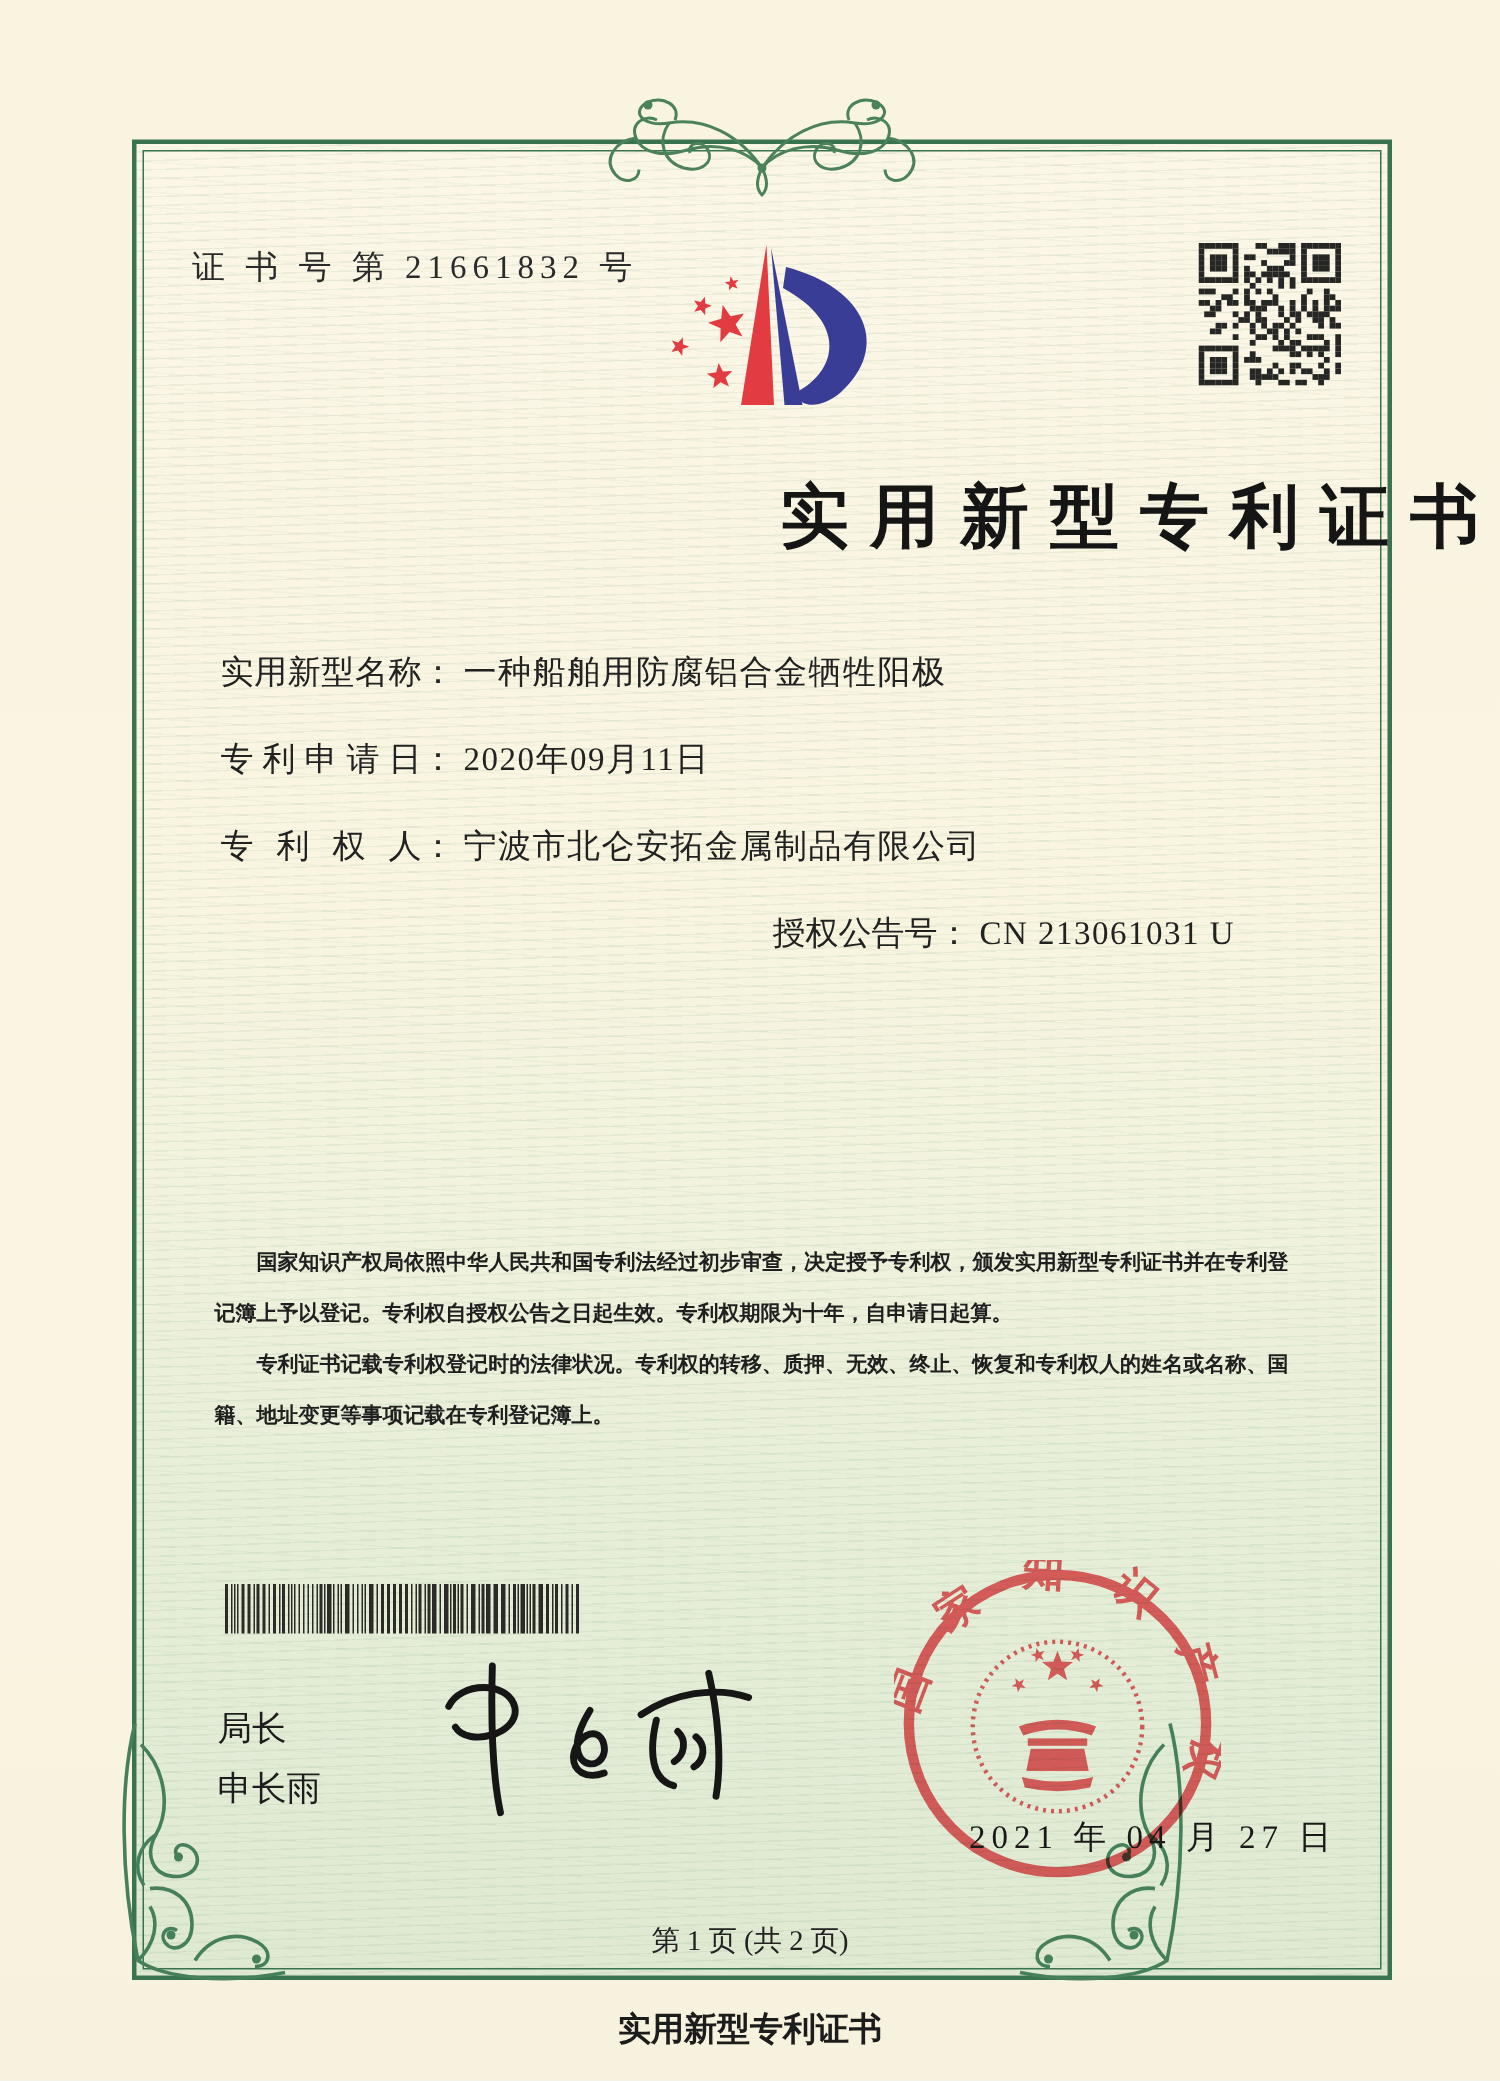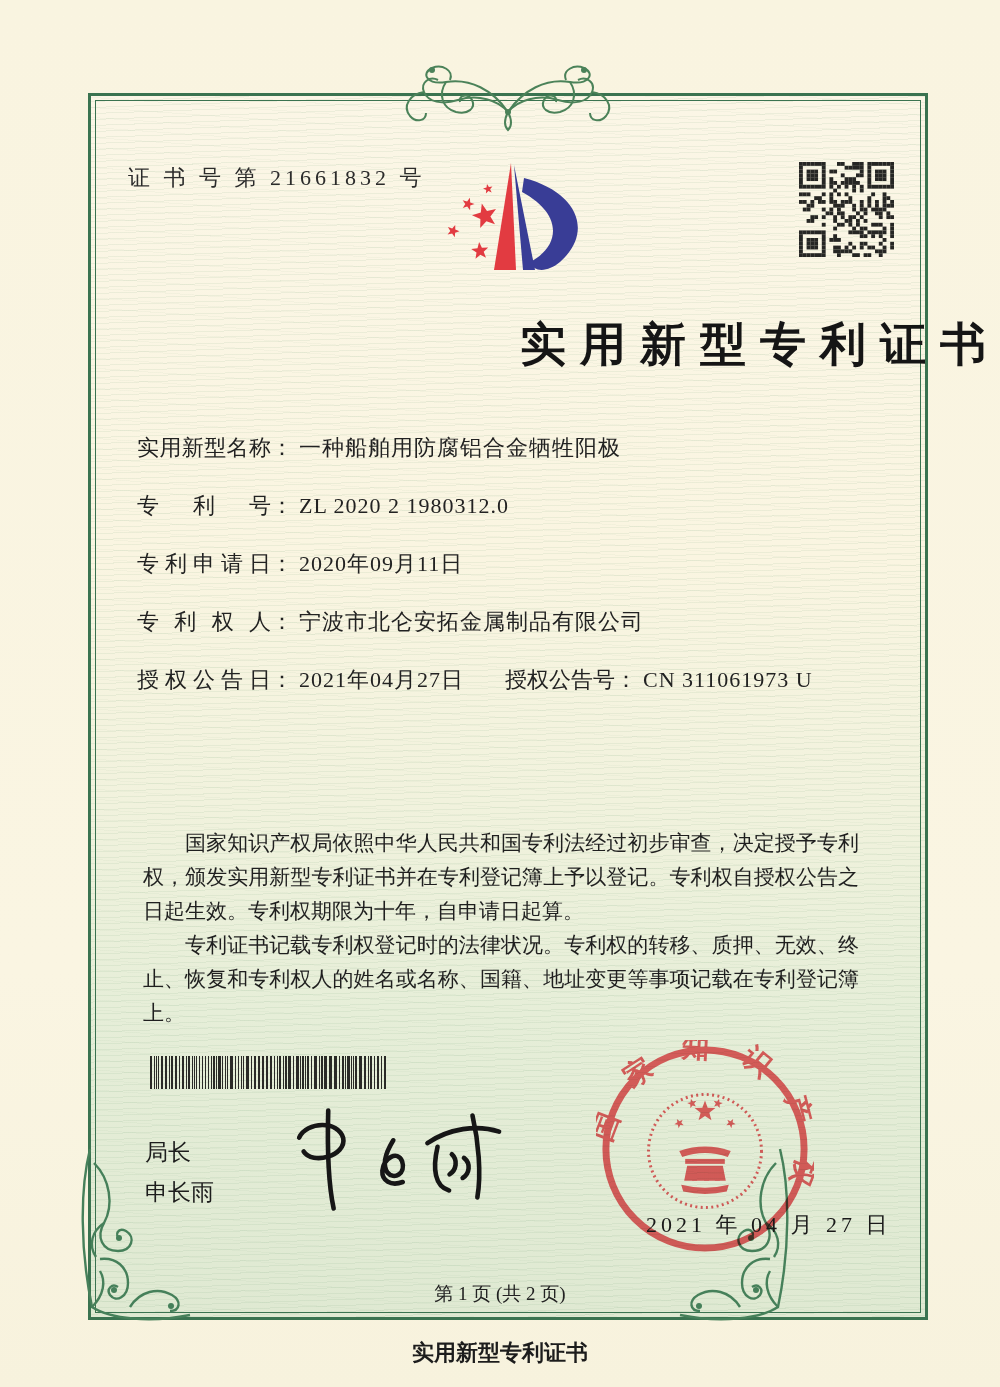--- a/index.html
+++ b/index.html
@@ -19,27 +19,27 @@
     background:
       repeating-linear-gradient(178deg, rgba(255,255,255,0) 0 5px, rgba(104,156,112,0.10) 5px 6px),
       repeating-linear-gradient(184deg, rgba(255,255,255,0) 0 9px, rgba(104,156,112,0.05) 9px 10px),
       linear-gradient(180deg,#fbf6e6 0%,#faf5e1 38%,#f1f2dd 58%,#e6eed8 75%,#dfe9d2 100%);
   }
   .frame::before{content:'';position:absolute;inset:4px;border:1px solid #3a7350;pointer-events:none;}
   .abs{position:absolute;}
   .cert-no{left:128px;top:163px;font-size:22px;letter-spacing:4px;color:#2b2b2b;}
   .title{left:0;top:314px;width:1000px;text-align:right;font-size:46px;font-weight:700;
          letter-spacing:14px;color:#151515;}
-  .fields{left:137px;top:433px;width:720px;color:#222;}
+  .fields{left:147px;top:433px;width:720px;color:#222;}
   .frow{height:58px;font-size:22px;white-space:nowrap;}
   .flabel{display:inline-block;width:134px;text-align:justify;text-align-last:justify;}
   .fvalue{margin-left:6px;letter-spacing:1px;}
   .grant-right{position:absolute;left:368px;top:0;}
-  .paras{left:143px;top:826px;width:716px;font-size:21px;line-height:34px;color:#1f1f1f;
-         text-align:justify;}
+  .paras{left:143px;top:826px;width:716px;font-size:14px;line-height:34px;color:#1f1f1f;
+         text-align:justify;font-weight:bold;}
   .paras p{margin:0;text-indent:2em;}
   .barcode{left:150px;top:1056px;width:248px;height:33px;font-size:0;}
   .barcode span{display:inline-block;height:33px;background:#2a2a27;vertical-align:top;}
   .director{left:145px;top:1133px;font-size:23px;color:#1d1d1d;line-height:40px;}
   .signature{left:278px;top:1100px;}
   .seal{left:596px;top:1040px;mix-blend-mode:multiply;opacity:.93;}
   .seal-date{left:612px;top:1210px;font-size:22px;letter-spacing:4px;color:#191919;margin-left:34px;}
   .page-num{left:0;top:1281px;width:1000px;text-align:center;font-size:19px;color:#222;}
   .back-note{left:0;top:1338px;width:1000px;text-align:center;font-size:22px;font-weight:600;color:#1c1c1c;}
   .logo{left:428px;top:158px;}
@@ -403,31 +403,27 @@
       <rect x="79.80" y="91.20" width="3.85" height="3.85" fill="#262624"></rect>
     </svg>
 
   <div class="abs title">实用新型专利证书</div>
 
   <div class="abs fields">
     <div class="frow">
       <span class="flabel">实用新型名称</span><span>：</span><span class="fvalue">一种船舶用防腐铝合金牺牲阳极</span>
     </div>
     <div class="frow">
-      <span class="flabel">专利号</span><span>：</span><span class="fvalue">ZL 2020 2 1980312.0</span>
-    </div>
-    <div class="frow">
       <span class="flabel">专利申请日</span><span>：</span><span class="fvalue">2020年09月11日</span>
     </div>
     <div class="frow">
       <span class="flabel">专利权人</span><span>：</span><span class="fvalue">宁波市北仑安拓金属制品有限公司</span>
     </div>
     <div class="frow" style="position:relative">
-      <span><span class="flabel">授权公告日</span><span>：</span><span class="fvalue">2021年04月27日</span></span>
-      <span class="grant-right"><span>授权公告号</span><span>：</span><span class="fvalue">CN 311061973 U</span></span>
+      <span class="grant-right"><span>授权公告号</span><span>：</span><span class="fvalue">CN 213061031 U</span></span>
     </div>
   </div>
 
   <div class="abs paras">
     <p>国家知识产权局依照中华人民共和国专利法经过初步审查，决定授予专利权，颁发实用新型专利证书并在专利登记簿上予以登记。专利权自授权公告之日起生效。专利权期限为十年，自申请日起算。</p>
     <p>专利证书记载专利权登记时的法律状况。专利权的转移、质押、无效、终止、恢复和专利权人的姓名或名称、国籍、地址变更等事项记载在专利登记簿上。</p>
   </div>
 
   <div class="abs barcode" id="barcode"><span style="width: 2px; margin-right: 2px;"></span><span style="width: 1px; margin-right: 1px;"></span><span style="width: 1px; margin-right: 1px;"></span><span style="width: 1px; margin-right: 2px;"></span><span style="width: 2px; margin-right: 2px;"></span><span style="width: 2px; margin-right: 2px;"></span><span style="width: 1px; margin-right: 1px;"></span><span style="width: 2px; margin-right: 2px;"></span><span style="width: 2px; margin-right: 2px;"></span><span style="width: 1px; margin-right: 2px;"></span><span style="width: 2px; margin-right: 2px;"></span><span style="width: 1px; margin-right: 1px;"></span><span style="width: 2px; margin-right: 2px;"></span><span style="width: 1px; margin-right: 1px;"></span><span style="width: 1px; margin-right: 1px;"></span><span style="width: 1px; margin-right: 2px;"></span><span style="width: 1px; margin-right: 2px;"></span><span style="width: 1px; margin-right: 2px;"></span><span style="width: 1px; margin-right: 2px;"></span><span style="width: 1px; margin-right: 2px;"></span><span style="width: 1px; margin-right: 1px;"></span><span style="width: 2px; margin-right: 1px;"></span><span style="width: 1px; margin-right: 1px;"></span><span style="width: 3px; margin-right: 1px;"></span><span style="width: 1px; margin-right: 2px;"></span><span style="width: 1px; margin-right: 1px;"></span><span style="width: 1px; margin-right: 2px;"></span><span style="width: 3px; margin-right: 2px;"></span><span style="width: 1px; margin-right: 2px;"></span><span style="width: 1px; margin-right: 2px;"></span><span style="width: 1px; margin-right: 1px;"></span><span style="width: 1px; margin-right: 2px;"></span><span style="width: 3px; margin-right: 2px;"></span><span style="width: 1px; margin-right: 2px;"></span><span style="width: 2px; margin-right: 2px;"></span><span style="width: 2px; margin-right: 2px;"></span><span style="width: 2px; margin-right: 2px;"></span><span style="width: 2px; margin-right: 2px;"></span><span style="width: 2px; margin-right: 2px;"></span><span style="width: 1px; margin-right: 2px;"></span><span style="width: 1px; margin-right: 1px;"></span><span style="width: 2px; margin-right: 2px;"></span><span style="width: 1px; margin-right: 1px;"></span><span style="width: 2px; margin-right: 1px;"></span><span style="width: 3px; margin-right: 2px;"></span><span style="width: 1px; margin-right: 2px;"></span><span style="width: 3px; margin-right: 1px;"></span><span style="width: 1px; margin-right: 1px;"></span><span style="width: 2px; margin-right: 1px;"></span><span style="width: 1px; margin-right: 1px;"></span><span style="width: 2px; margin-right: 2px;"></span><span style="width: 1px; margin-right: 2px;"></span><span style="width: 3px; margin-right: 2px;"></span><span style="width: 1px; margin-right: 1px;"></span><span style="width: 2px; margin-right: 1px;"></span><span style="width: 3px; margin-right: 2px;"></span><span style="width: 3px; margin-right: 2px;"></span><span style="width: 3px; margin-right: 2px;"></span><span style="width: 1px; margin-right: 2px;"></span><span style="width: 2px; margin-right: 1px;"></span><span style="width: 1px; margin-right: 1px;"></span><span style="width: 3px; margin-right: 1px;"></span><span style="width: 1px; margin-right: 1px;"></span><span style="width: 1px; margin-right: 1px;"></span><span style="width: 2px; margin-right: 2px;"></span><span style="width: 3px; margin-right: 2px;"></span><span style="width: 2px; margin-right: 2px;"></span><span style="width: 1px; margin-right: 1px;"></span><span style="width: 2px; margin-right: 2px;"></span><span style="width: 1px; margin-right: 2px;"></span><span style="width: 2px; margin-right: 2px;"></span><span style="width: 1px; margin-right: 2px;"></span><span style="width: 2px; margin-right: 2px;"></span></div>
 

